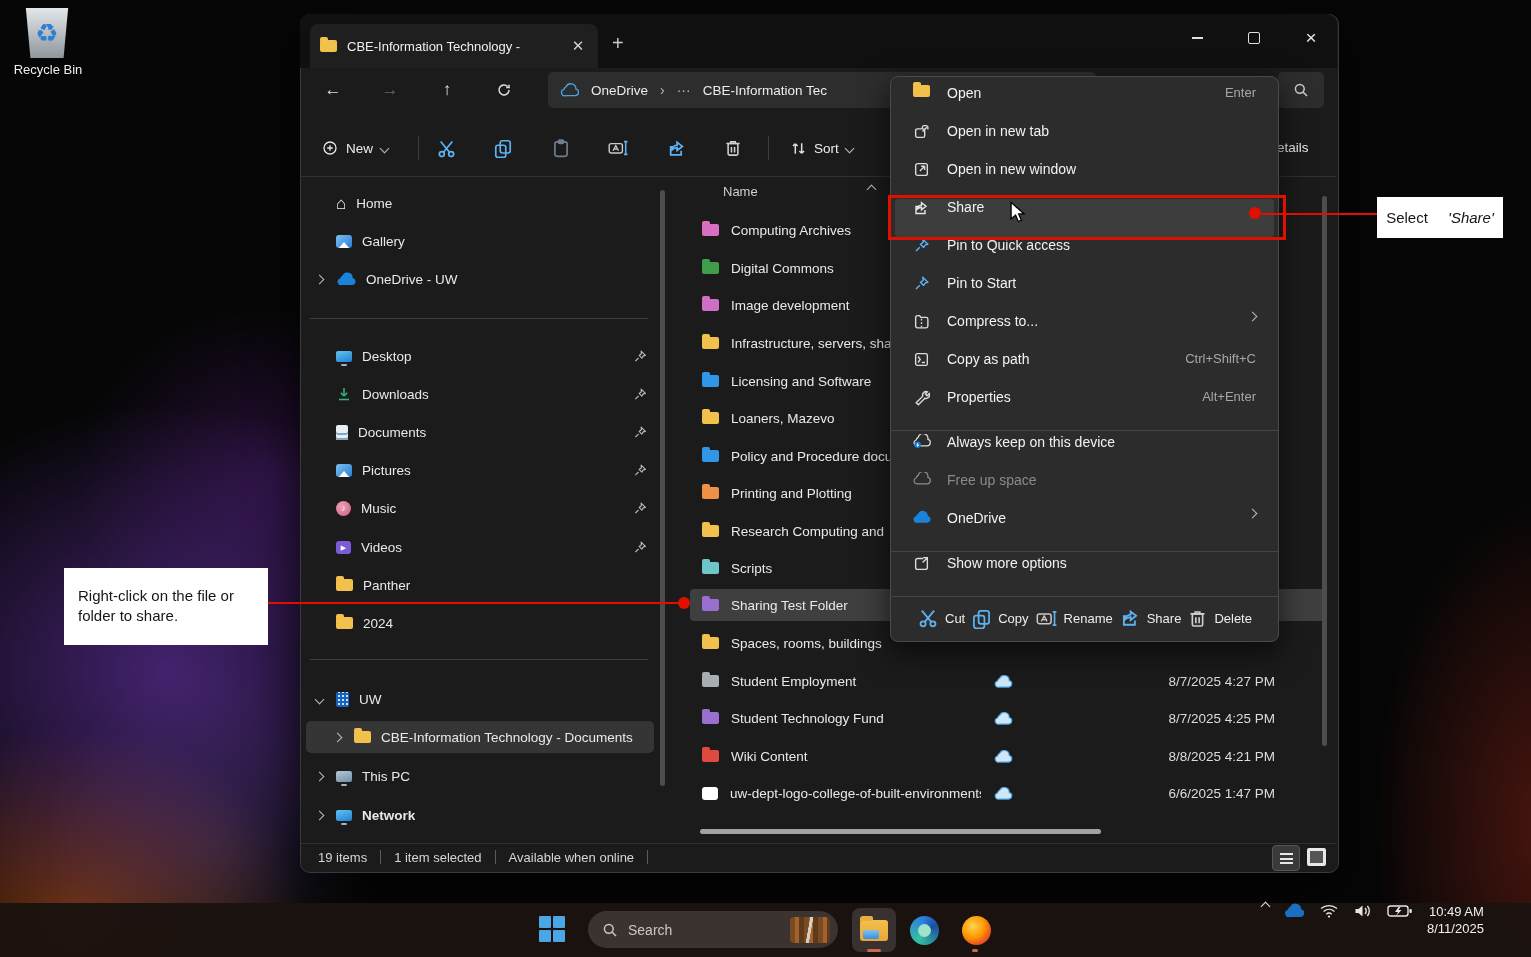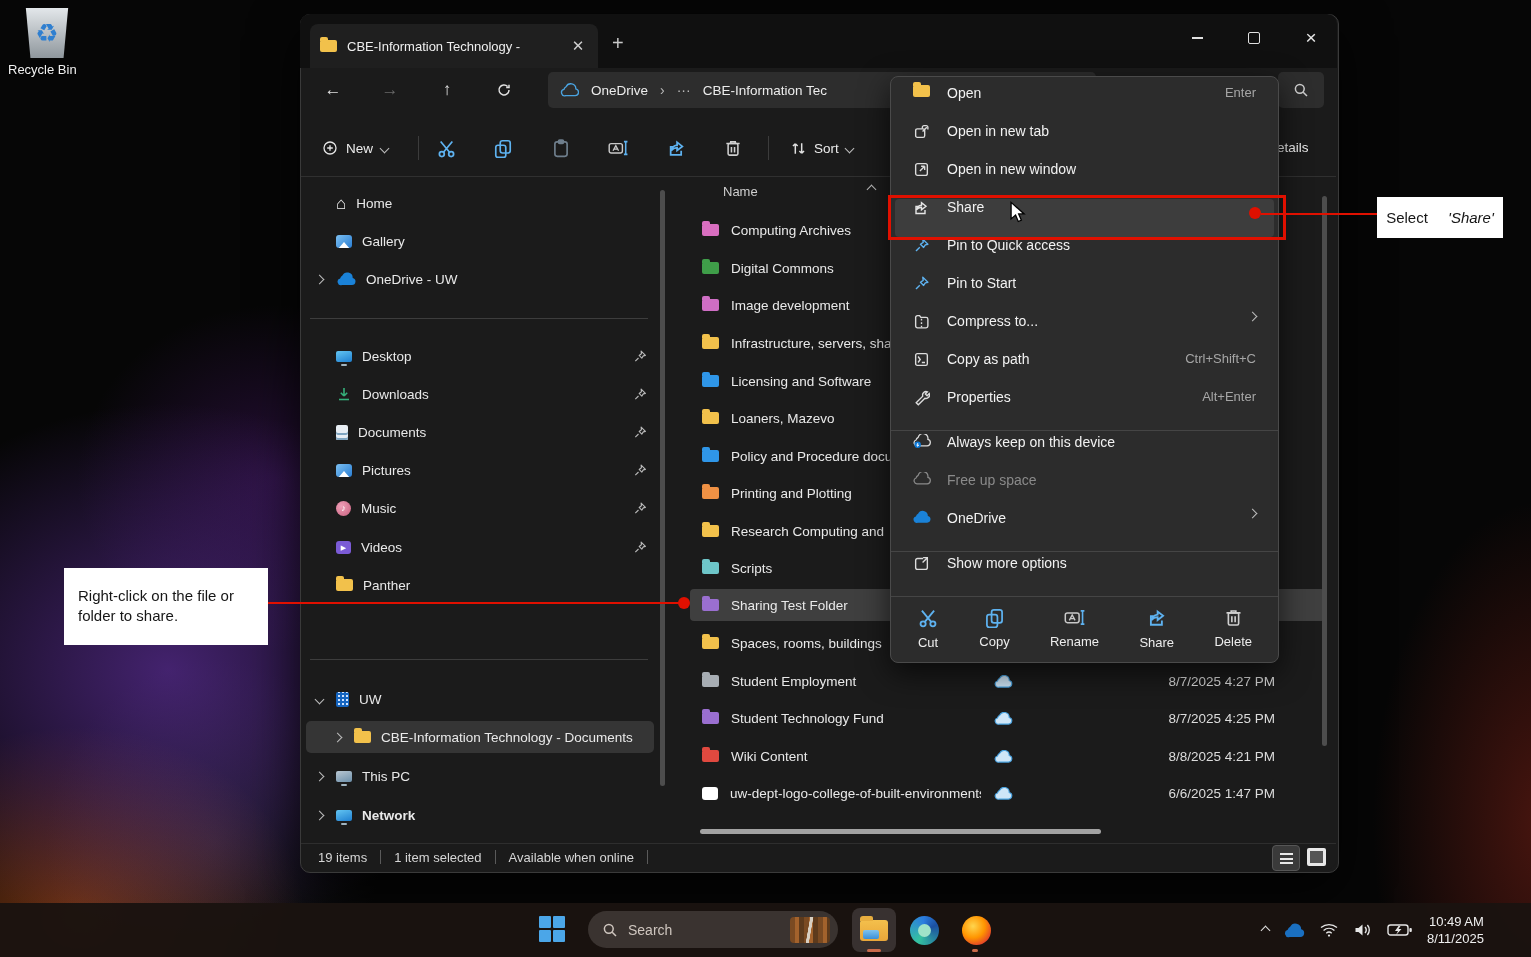--- a/index.html
+++ b/index.html
@@ -11,21 +11,21 @@
       radial-gradient(320px 280px at 18% 50%, rgba(70,24,104,.5), transparent 62%),
       radial-gradient(240px 260px at 14% 88%, rgba(30,30,40,.8), transparent 70%),
       radial-gradient(280px 520px at 101% 86%, rgba(138,36,24,.5), transparent 62%),
       #060606;}
   .abs{position:absolute;}
   
   .bin{left:24px;top:8px;width:46px;height:50px;
     background:linear-gradient(180deg,#e3e7ea,#8f979d);
     clip-path:polygon(4% 0,96% 0,86% 100%,14% 100%);display:flex;align-items:center;justify-content:center;}
   .bin span{font-size:26px;color:#2f7fd0;}
-  .bin-label{left:8px;top:62px;width:80px;font-size:13px;color:#f0f0f0;text-shadow:0 1px 2px #000;}
+  .bin-label{left:8px;top:62px;width:80px;text-align:center;font-size:13px;color:#f0f0f0;text-shadow:0 1px 2px #000;}
   
   .win{left:300px;top:14px;width:1037px;height:857px;background:#1b1b1b;border:1px solid #3a3a3a;
     border-radius:10px;box-shadow:0 18px 50px rgba(0,0,0,.75);}
   .titlebar{left:300px;top:14px;width:1037px;height:54px;background:#101010;border-radius:10px 10px 0 0;}
   .tab{left:310px;top:24px;width:288px;height:44px;background:#1f1f1f;border-radius:8px 8px 0 0;
     display:flex;align-items:center;gap:10px;padding:0 10px;box-sizing:border-box;}
   .tab-title{font-size:13px;color:#efefef;white-space:nowrap;overflow:hidden;flex:1;}
   .tab-close{color:#cfcfcf;font-size:15px;width:20px;text-align:center;}
   .newtab{left:612px;top:32px;font-size:20px;color:#c9c9c9;}
   .wc{top:22px;height:32px;width:46px;display:flex;align-items:center;justify-content:center;}
@@ -98,21 +98,21 @@
   .menu{left:890px;top:76px;width:389px;background:#2c2c2c;border:1px solid #4a4a4a;border-radius:8px;
     box-shadow:0 10px 30px rgba(0,0,0,.65);padding:8px 0 0;box-sizing:border-box;z-index:5;}
   .mi{height:38px;display:flex;align-items:flex-start;gap:16px;padding:0 18px 0 16px;margin:0 4px;border-radius:4px;}
   .mi .ic{width:20px;flex:0 0 20px;display:flex;justify-content:center;}
   .mi .lbl{font-size:14px;color:#f2f2f2;flex:1;white-space:nowrap;}
   .mi .sc{font-size:13px;color:#a6a6a6;}
   .mi.hl{background:#3d3d3d;}
   .mi.dis .lbl{color:#8a8a8a;}
   .mdiv{height:1px;background:#454545;margin:3px 0;}
   .cmdbar{border-top:1px solid #454545;margin-top:3px;display:flex;justify-content:space-between;padding:10px 26px 12px;}
-  .cmd{display:flex;flex-direction:column;align-items:center;gap:6px;}
+  .cmd{display:flex;flex-direction:row;align-items:center;gap:6px;}
   .cmd .lbl{font-size:13px;color:#ededed;}
   
   .redrect{left:888px;top:195px;width:392px;height:39px;border:3px solid #e01000;z-index:6;}
   .redline{height:2px;background:#e01000;z-index:6;}
   .reddot{width:12px;height:12px;border-radius:50%;background:#e01000;z-index:6;}
   .note{background:#fff;color:#161616;z-index:6;}
   .note-left{left:64px;top:568px;width:204px;padding:18px 14px;font-size:15px;line-height:1.35;box-sizing:border-box;}
   .note-right{left:1377px;top:197px;width:126px;height:41px;display:flex;align-items:center;justify-content:center;font-size:15px;white-space:pre;gap:16px;}
   .cursor{z-index:7;}
   
@@ -127,21 +127,21 @@
      repeating-linear-gradient(90deg,#7a4a22 0 5px,#a3622c 5px 9px,#5d3a1c 9px 14px);}
   .appslot{top:908px;width:44px;height:44px;border-radius:8px;display:flex;align-items:center;justify-content:center;}
   .appslot.active{background:#383130;}
   .fe-folder{width:28px;height:21px;border-radius:3px;background:linear-gradient(#f4c04c,#e8a63a);position:relative;}
   .fe-folder::before{content:"";position:absolute;top:-4px;left:0;width:13px;height:5px;border-radius:3px 2px 0 0;background:#e8ae3f;}
   .fe-folder::after{content:"";position:absolute;left:3px;bottom:2px;width:16px;height:9px;border-radius:2px;background:linear-gradient(#7fc3ef,#3a8fd8);}
   .edge{width:29px;height:29px;border-radius:50%;background:conic-gradient(from 210deg,#35c2a0,#2b7de0 40%,#1b4fa0 60%,#35c2a0);}
   .edge i{display:block;width:13px;height:13px;margin:8px 0 0 8px;border-radius:50%;background:#9fe3c9;}
   .firefox{width:29px;height:29px;border-radius:50%;background:radial-gradient(circle at 38% 35%,#ffd54d,#ff9500 45%,#e3402b 78%,#b5301f);}
   .runind{height:3px;border-radius:2px;background:#c96a4a;z-index:2;}
-  .tray{position:absolute;left:1262px;top:903px;height:54px;display:flex;align-items:center;gap:14px;}
+  .tray{position:absolute;left:1262px;top:903px;height:54px;display:flex;gap:14px;}
   .clock{text-align:right;font-size:13px;line-height:17px;color:#efefef;}
   svg{display:block;}
 </style>
 </head>
 <body>
 
 <div class="stage">
 
   <div class="abs bin">
       <span>♻</span>
@@ -326,20 +326,25 @@
     <svg class="pin" width="15" height="15" viewBox="0 0 16 16">
         <path d="M9.2 2.2l4.6 4.6-2.3.5-1.6 2.4-2.8-2.8L9.5 5z" fill="none" stroke="#b9b9b9" stroke-width="1.2" stroke-linejoin="round"></path>
         <path d="M6.4 9.6 3 13" stroke="#b9b9b9" stroke-width="1.2"></path>
       </svg>
   </div>
   <div class="abs sitem" style="top:569px;">
     <span class="ind"></span>
       <span class="icn folder"></span>
     <span class="lbl">Panther</span>
   </div>
+  <div class="abs sitem" style="top:607px;">
+    <span class="ind"></span>
+      <span class="icn folder"></span>
+    <span class="lbl">2024</span>
+  </div>
   <div class="abs sdiv" style="top:659px;"></div>
 
   <div class="abs sitem" style="top:683px;">
     <span class="ind">
         <span class="chev d"></span>
       </span>
     <span class="icn building"></span>
     <span class="lbl">UW</span>
   </div>
   <div class="abs sitem sel" style="top:721px;padding-left:24px;">

